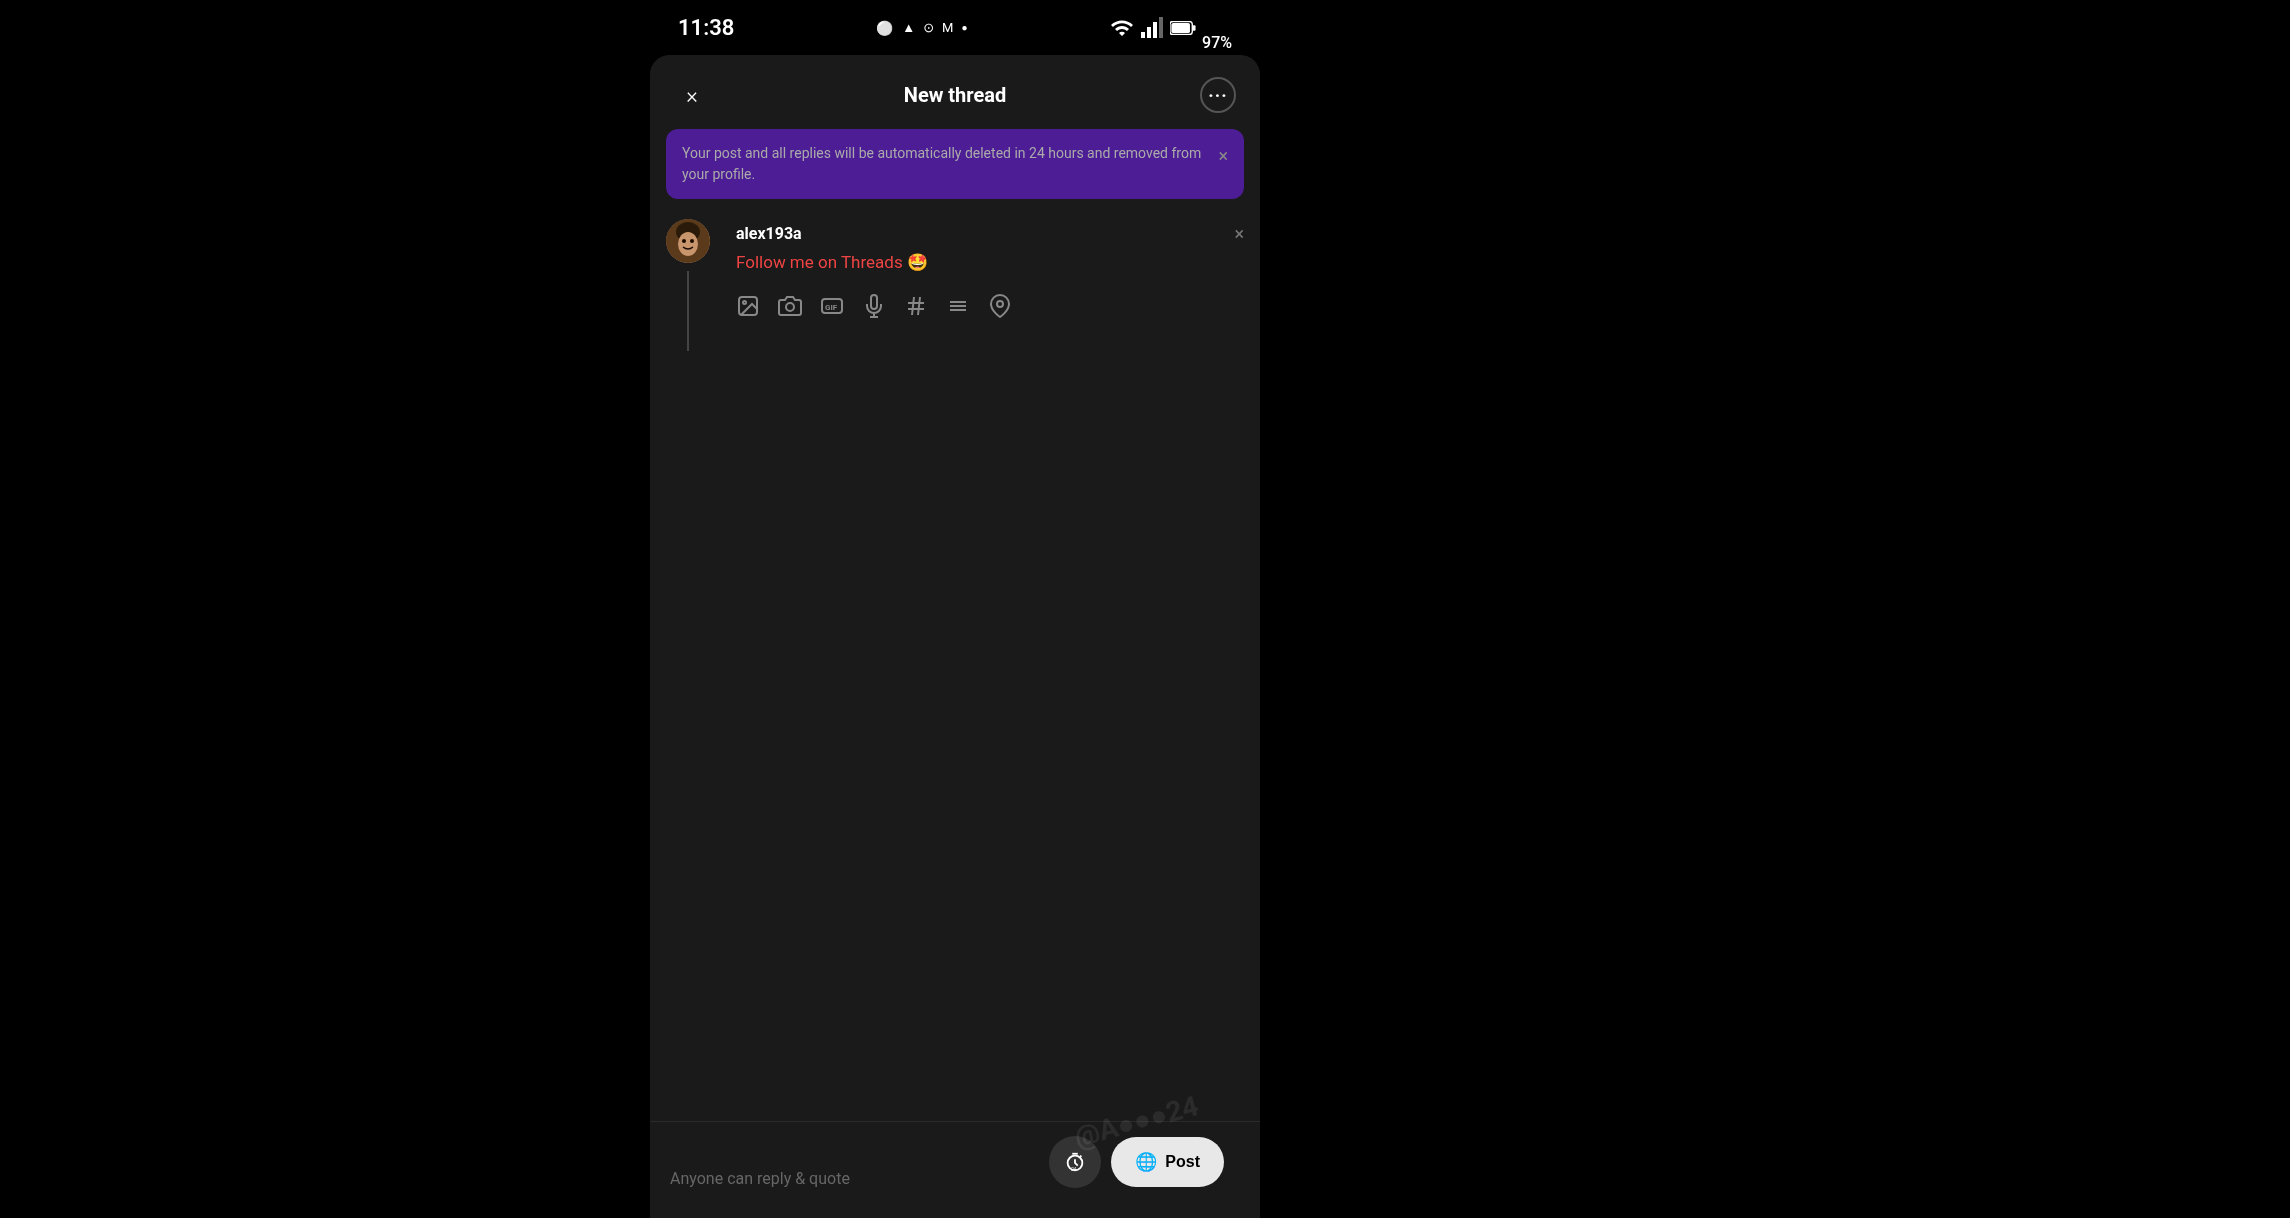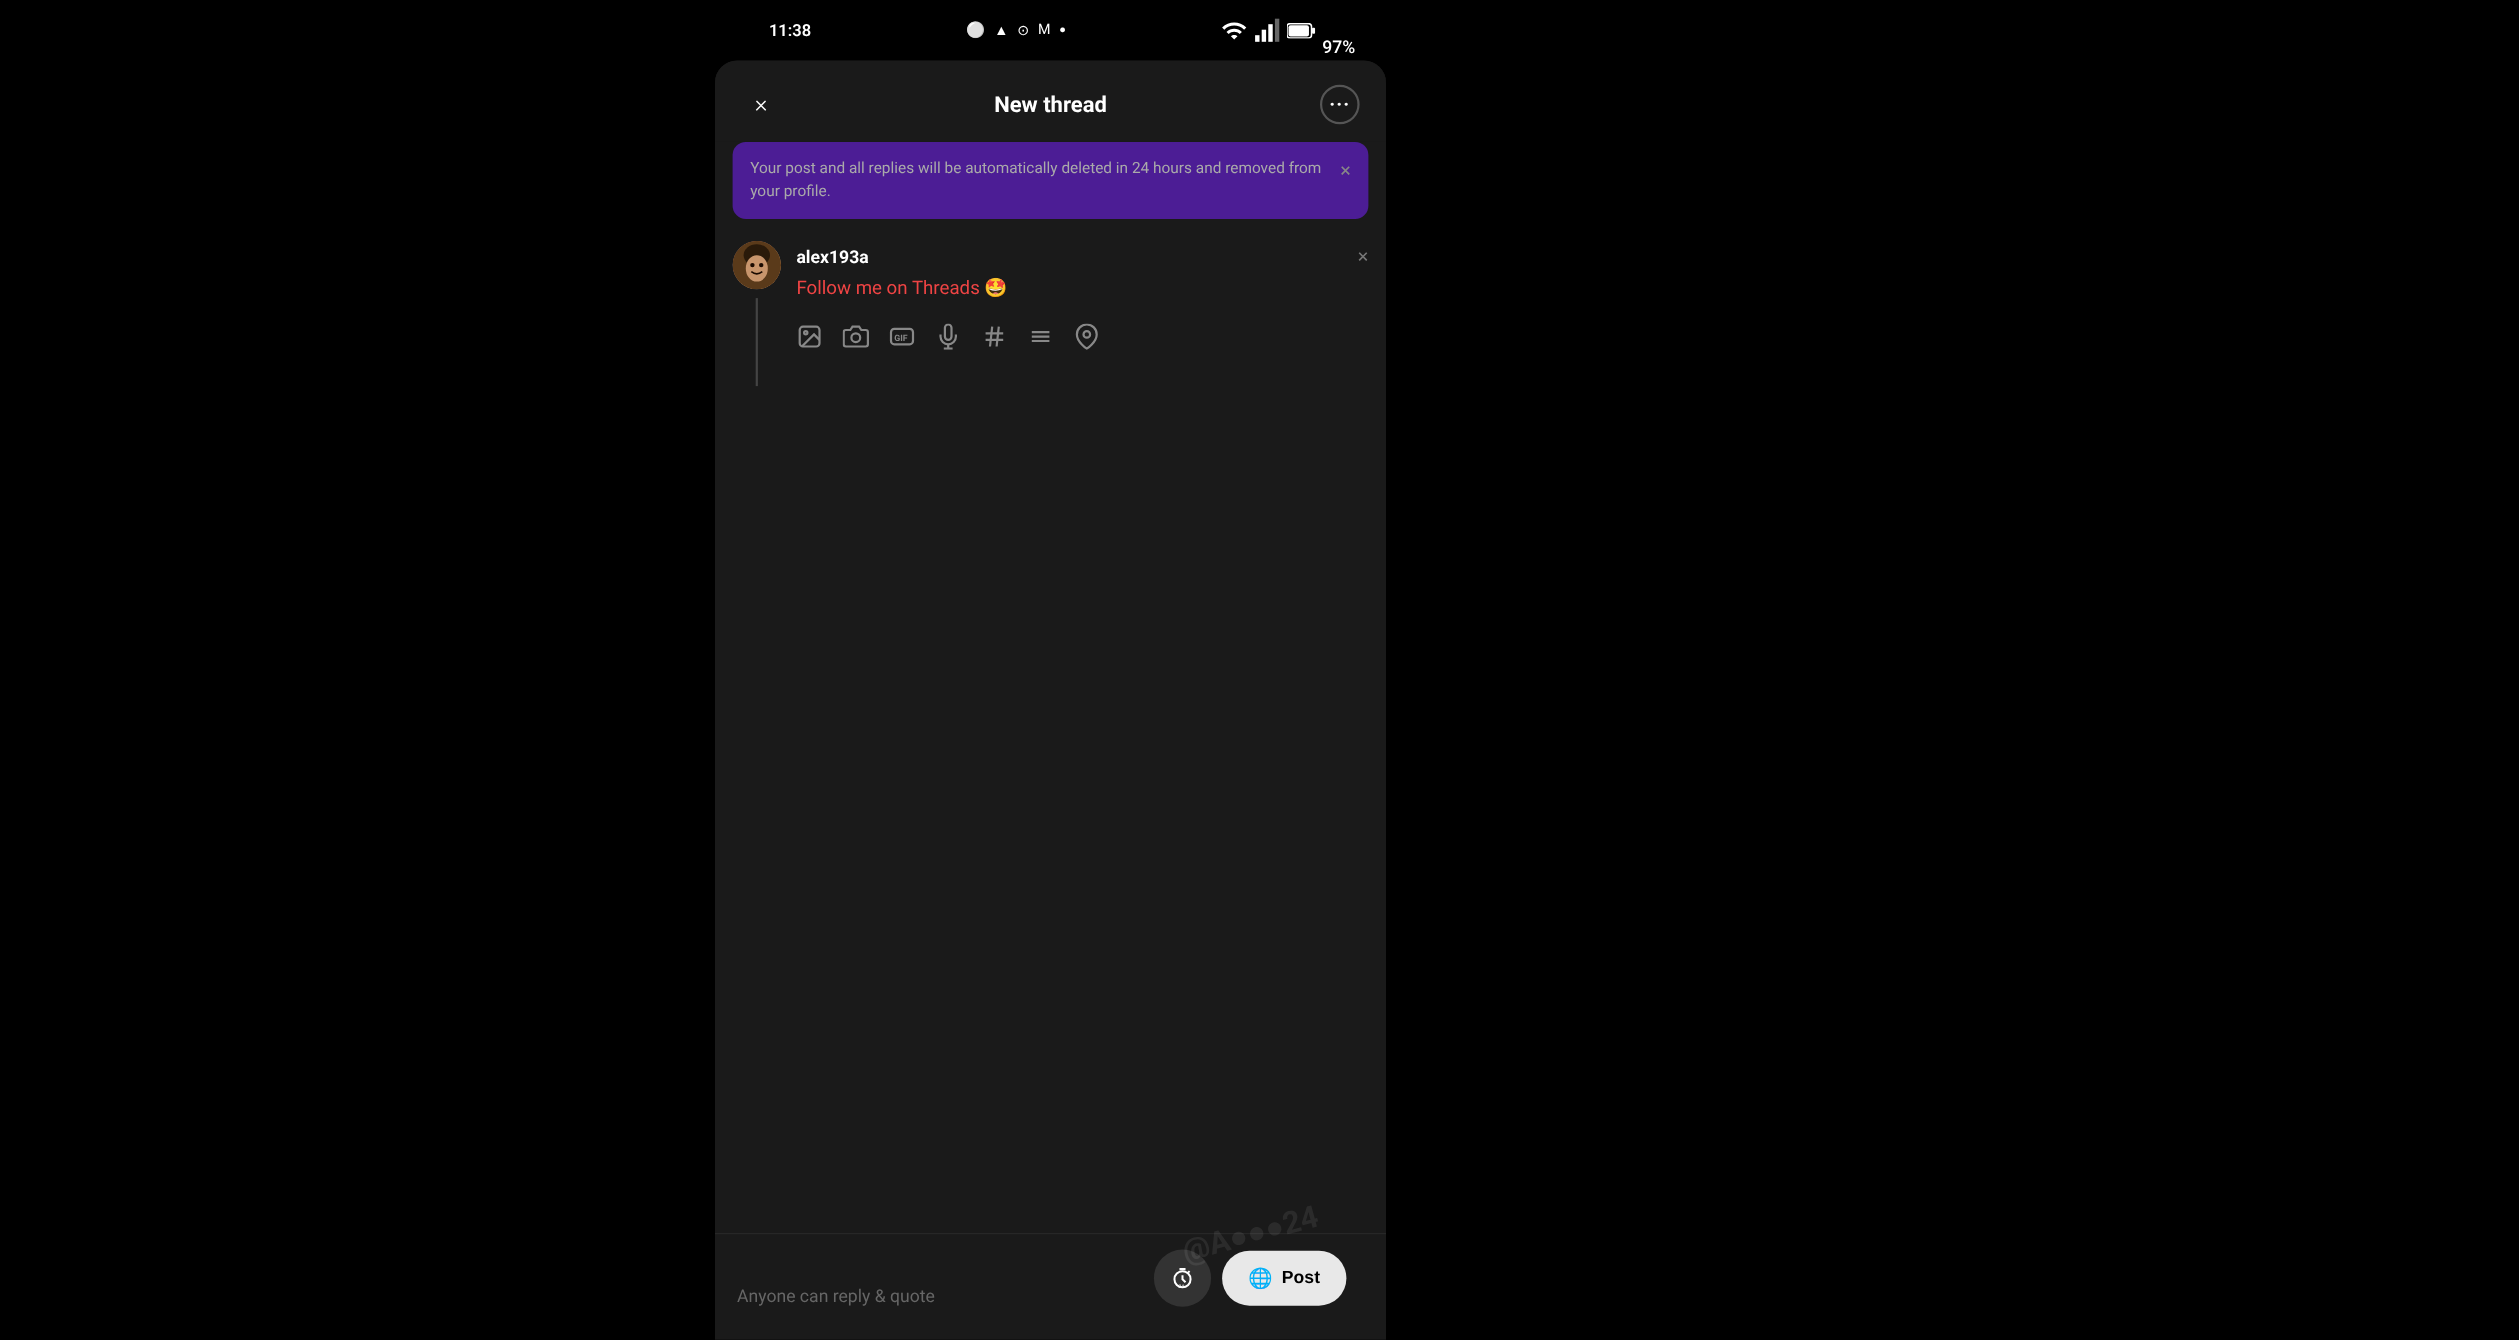--- a/index.html
+++ b/index.html
@@ -35,23 +35,22 @@
       background: #000;
       display: flex;
       align-items: center;
       justify-content: space-between;
       padding: 0 28px;
       flex-shrink: 0;
     }
 
     .status-time {
       color: #fff;
-      font-size: 15px;
+      font-size: 22px;
       font-weight: 600;
-      margin-left: 21px;
     }
 
     .status-icons-left {
       display: flex;
       align-items: center;
       gap: 8px;
     }
 
     .status-icon {
       color: #fff;
@@ -154,21 +153,21 @@
     
     .thread-content {
       flex: 1;
       padding: 8px 16px 0 16px;
       overflow-y: auto;
     }
 
     
     .thread-item {
       display: flex;
-      gap: 14px;
+      gap: 26px;
       margin-bottom: 8px;
     }
 
     .thread-left {
       display: flex;
       flex-direction: column;
       align-items: center;
       width: 44px;
       flex-shrink: 0;
     }

